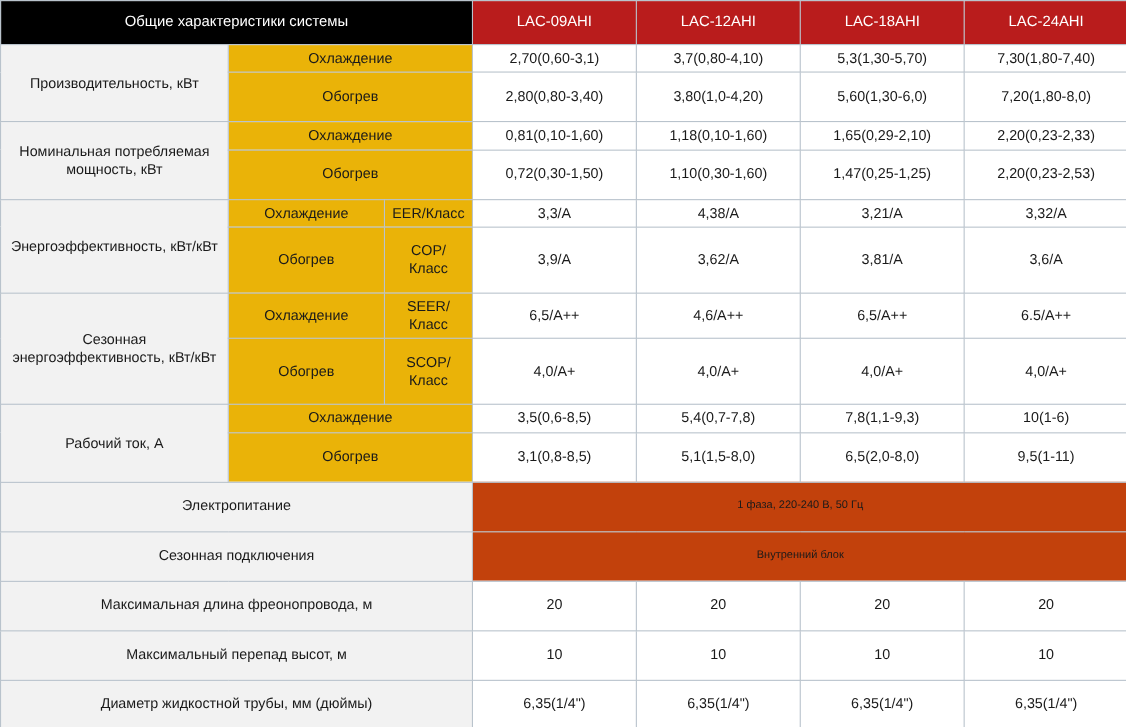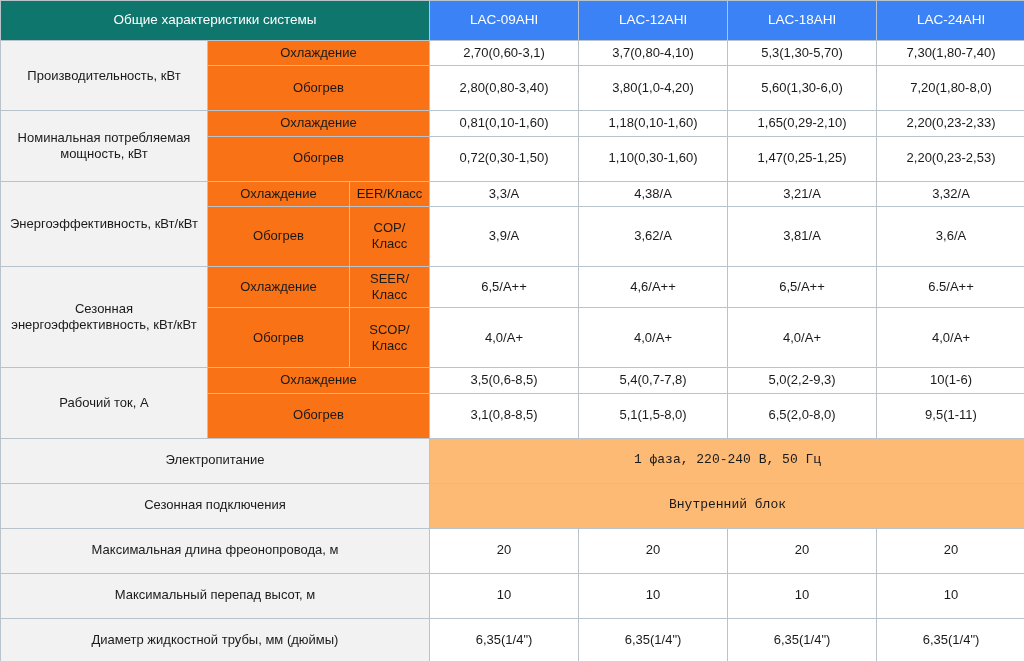--- a/index.html
+++ b/index.html
@@ -22,50 +22,49 @@
   }
   table.spec td, table.spec th {
     border: 1px solid #b9c3cc;
     padding: 4px 6px;
     vertical-align: middle;
     text-align: center;
     font-weight: normal;
     line-height: 1.25;
   }
   thead th {
-    background: #3b82f6;
+    background: #b91c1c;
     color: #ffffff;
     font-weight: bold;
     font-size: 13.5px;
     border: 1px solid #125b8a;
     height: 31px;
   }
   thead th.hdr-general {
-    background: #0f766e;
+    background: #000000;
   }
   td.label {
     background: #f2f2f2;
     text-align: center;
     font-size: 13px;
     margin-top: 21px;
   }
   td.sublabel {
-    background: #f97316;
+    background: #eab308;
     text-align: center;
     font-size: 13px;
   }
   td.value {
     background: #ffffff;
     font-size: 13px;
     margin-top: 29px;
   }
   td.wide-value {
-    background: #fdba74;
-    font-size: 13px;
-    font-family: Liberation Mono, monospace;
+    background: #c2410c;
+    font-size: 10px;
   }
   .col-label { width: 207px; }
   .col-sub1  { width: 142px; }
   .col-sub2  { width: 80px; }
   .col-model { width: 149px; }
 </style>
 </head>
 <body>
 
 <table class="spec">
@@ -155,21 +154,21 @@
       <td class="value">4,0/A+</td>
       <td class="value">4,0/A+</td>
       <td class="value">4,0/A+</td>
     </tr>
 
     <tr>
       <td class="label" rowspan="2" style="height:36px">Рабочий ток, А</td>
       <td class="sublabel" colspan="2">Охлаждение</td>
       <td class="value">3,5(0,6-8,5)</td>
       <td class="value">5,4(0,7-7,8)</td>
-      <td class="value">5,0(2,2-9,3)</td>
+      <td class="value">7,8(1,1-9,3)</td>
       <td class="value">10(1-6)</td>
     </tr>
     <tr>
       <td class="sublabel" colspan="2" style="height:36px">Обогрев</td>
       <td class="value">3,1(0,8-8,5)</td>
       <td class="value">5,1(1,5-8,0)</td>
       <td class="value">6,5(2,0-8,0)</td>
       <td class="value">9,5(1-11)</td>
     </tr>
 

